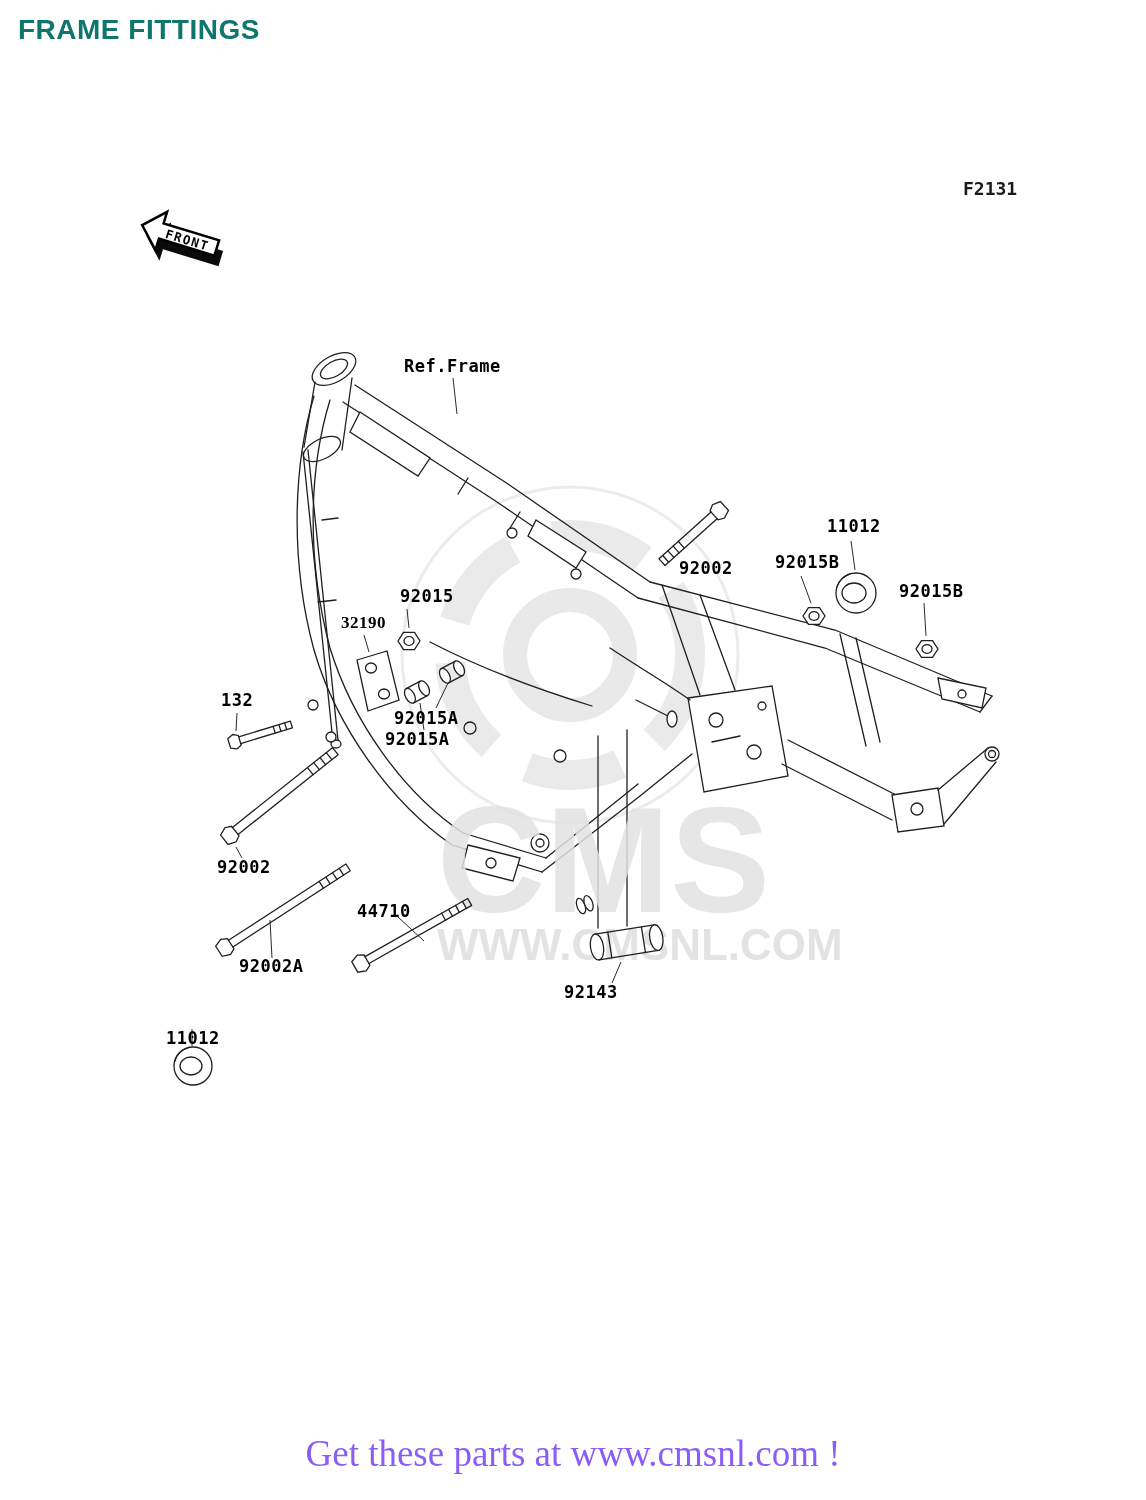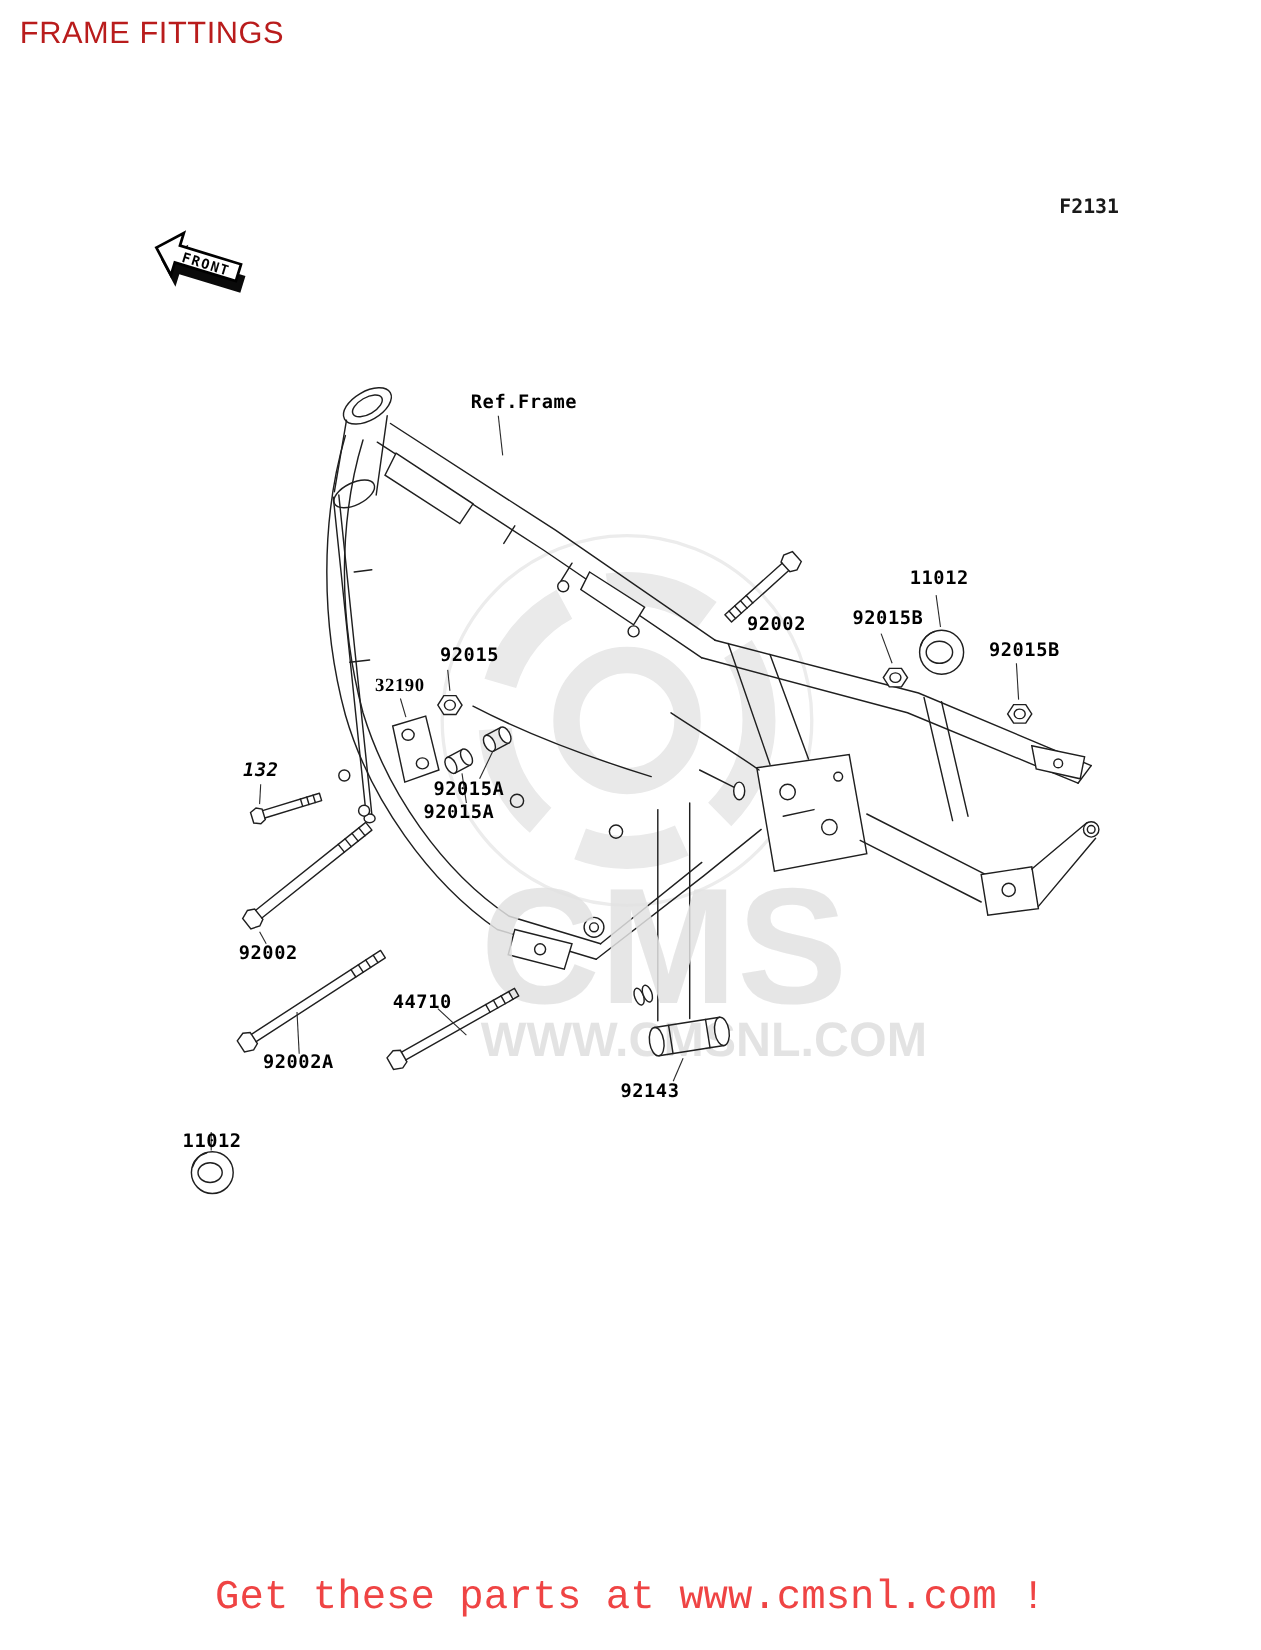--- a/index.html
+++ b/index.html
@@ -5,35 +5,35 @@
   * { margin:0; padding:0; box-sizing:border-box; }
   html,body { background:#ffffff; }
   body {
     width:1146px; height:1500px; position:relative; overflow:hidden;
     font-family:"DejaVu Sans Mono", monospace;
   }
   .page { position:absolute; left:0; top:0; width:1146px; height:1500px; }
   .page-title {
     position:absolute; left:18px; top:14px;
     font-family:"Liberation Sans", sans-serif;
-    font-size:28px; font-weight:400; color:#b91c1c; letter-spacing:0.5px;
+    font-size:28px; font-weight:700; color:#0f766e; letter-spacing:0.5px;
   }
   .fig-code {
     position:absolute; left:963px; top:178px;
     font-size:18px; font-weight:bold; color:#1a1a1a;
   }
   .diagram-svg { position:absolute; left:0; top:0; }
   .part-label {
     position:absolute; font-size:17px; font-weight:bold; color:#000;
     letter-spacing:0.5px; white-space:nowrap;
     font-family:"DejaVu Sans Mono", monospace;
   }
   .footer-link {
     position:absolute; left:0; top:1432px; width:1146px; text-align:center;
-    font-family:Liberation Mono, monospace; font-size:37px; color:#ef4444;
+    font-family:Liberation Serif, serif; font-size:37px; color:#8b5cf6;
     text-decoration:none; cursor:pointer;
   }
 </style>
 </head>
 <body>
 
 <div class="page">
 
   <h1 class="page-title">FRAME FITTINGS</h1>
   <span class="fig-code">F2131</span>
@@ -227,28 +227,28 @@
       <path d="M192,1029 L192,1046"></path>
     </g>
 
     <g transform="translate(148,206) rotate(17)">
       <polygon points="3,24 23,4 23,16 81,16 81,32 23,32 23,44" fill="#0a0a0a" transform="translate(4,5)"></polygon>
       <polygon points="0,20 20,0 20,12 78,12 78,28 20,28 20,40" fill="#ffffff" stroke="#000" stroke-width="2.5" stroke-linejoin="miter"></polygon>
       <text x="25" y="25.5" font-size="12.5" font-weight="bold" letter-spacing="1.5" fill="#000" font-family="DejaVu Sans Mono, monospace">FRONT</text>
     </g>
   </svg>
 
-  <span class="part-label" style="left:428px; top:356px;">Ref.Frame</span>
+  <span class="part-label" style="left:404px; top:356px;">Ref.Frame</span>
   <span class="part-label" style="left:679px; top:558px;">92002</span>
   <span class="part-label" style="left:827px; top:516px;">11012</span>
   <span class="part-label" style="left:775px; top:552px;">92015B</span>
   <span class="part-label" style="left:899px; top:581px;">92015B</span>
   <span class="part-label" style="left:400px; top:586px;">92015</span>
   <span class="part-label" style="left:341px; top:613px;font-family:Liberation Serif, serif;">32190</span>
-  <span class="part-label" style="left:221px; top:690px;font-style:italic;">132</span>
+  <span class="part-label" style="left:221px; top:690px;">132</span>
   <span class="part-label" style="left:394px; top:708px;">92015A</span>
   <span class="part-label" style="left:385px; top:729px;">92015A</span>
   <span class="part-label" style="left:217px; top:857px;">92002</span>
   <span class="part-label" style="left:357px; top:901px;">44710</span>
   <span class="part-label" style="left:239px; top:956px;">92002A</span>
   <span class="part-label" style="left:564px; top:982px;">92143</span>
   <span class="part-label" style="left:166px; top:1028px;">11012</span>
 
   <a class="footer-link">Get these parts at www.cmsnl.com !</a>
 

